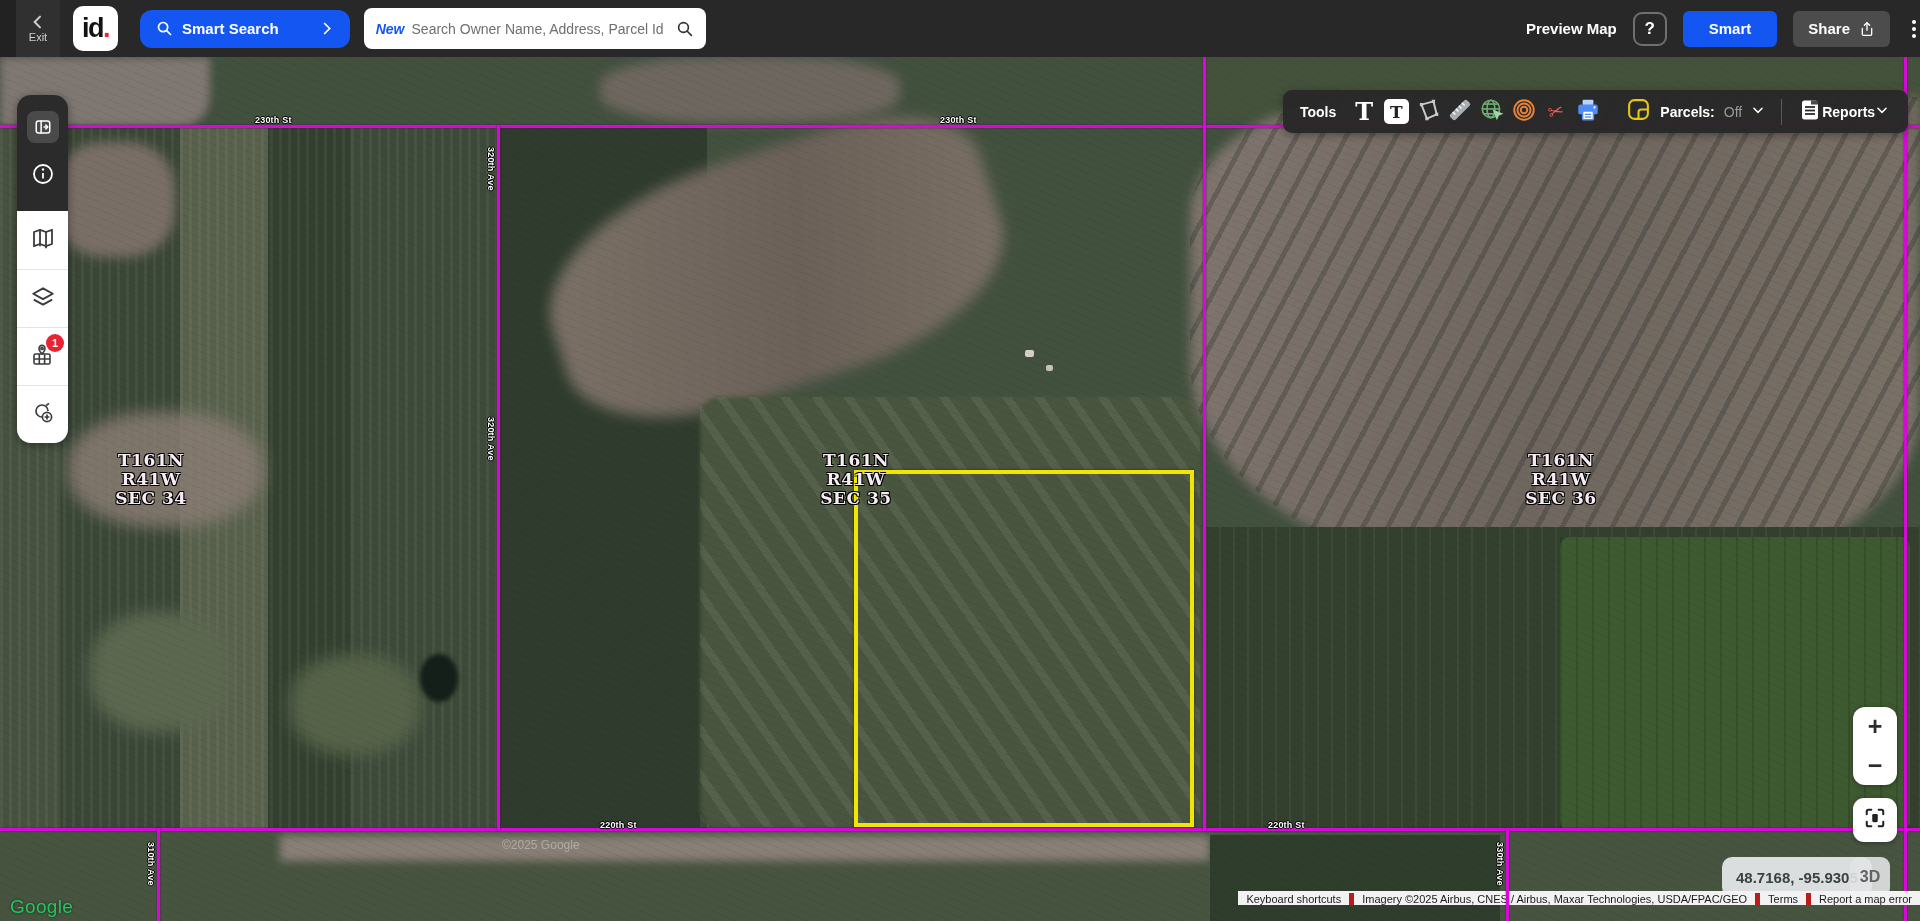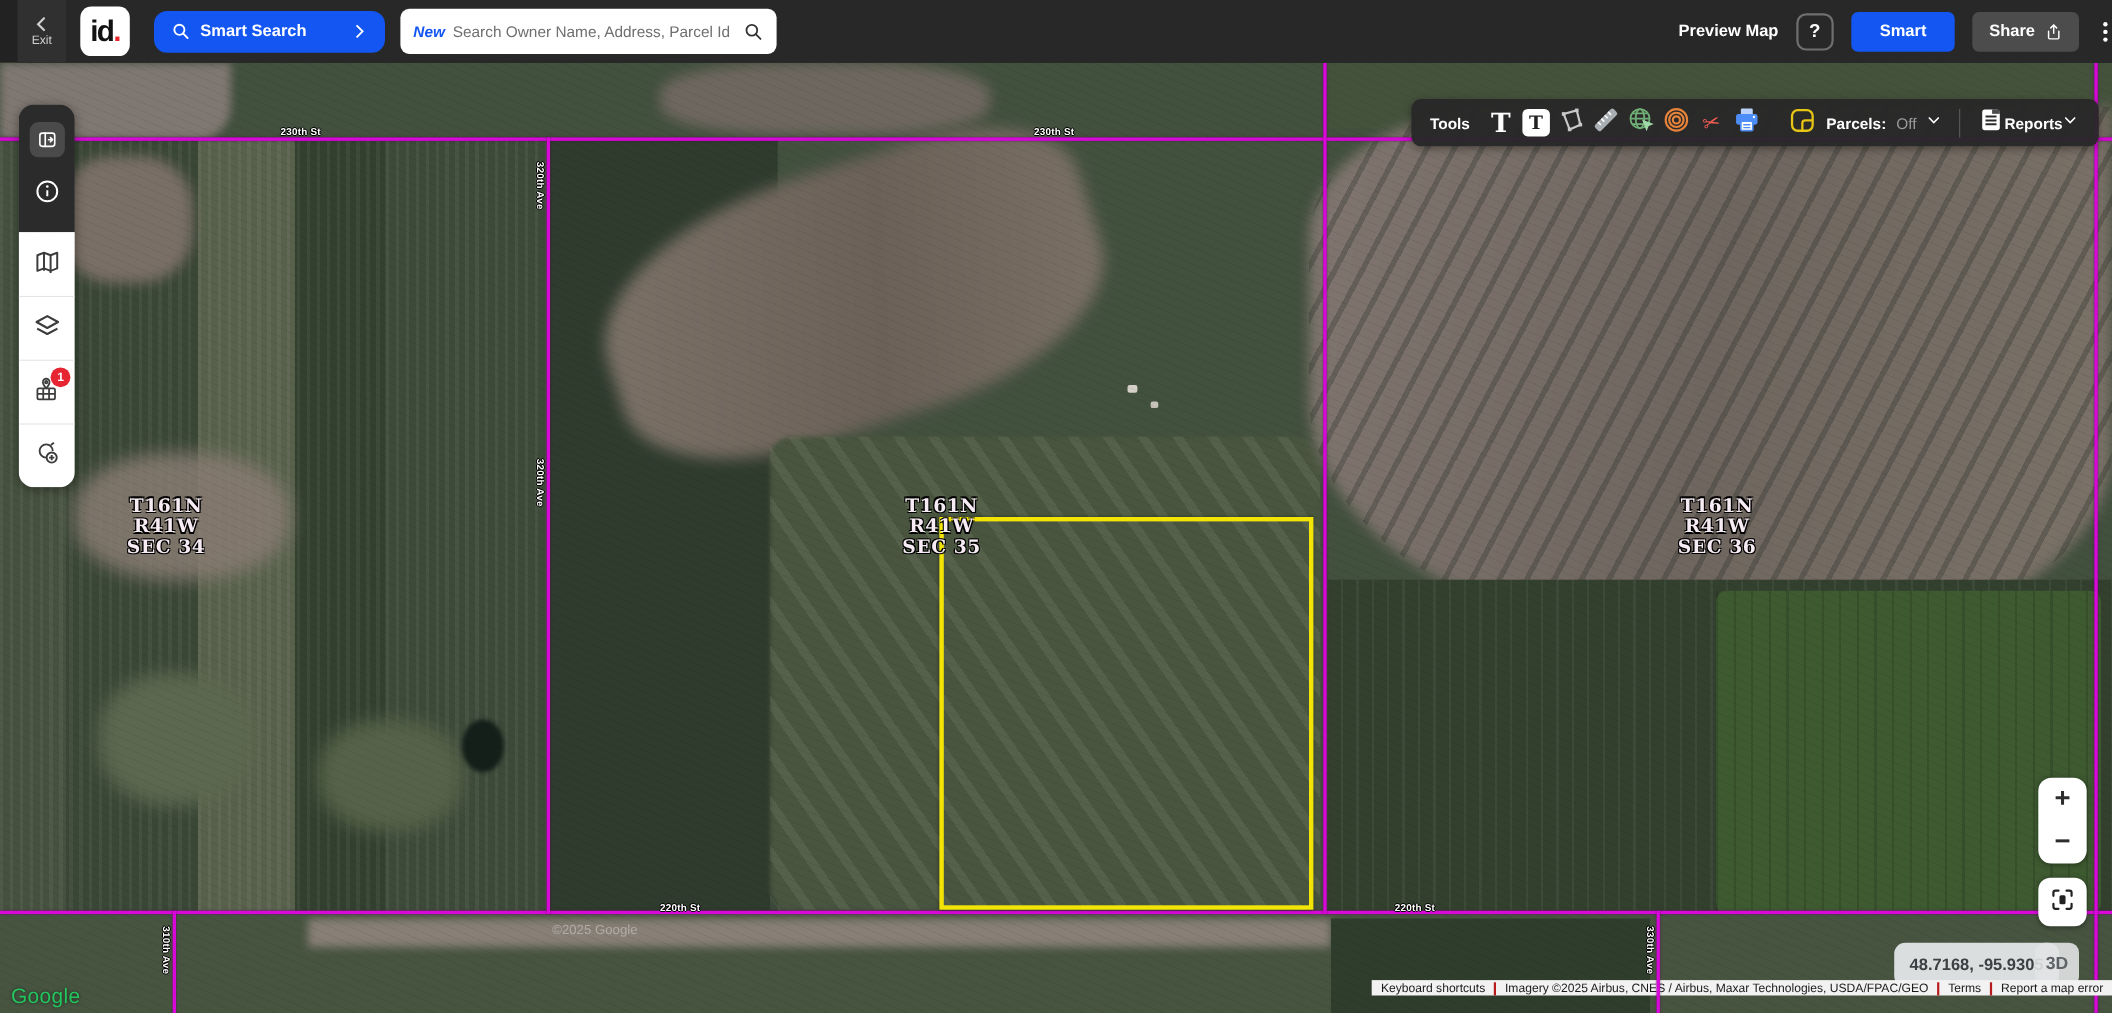--- a/index.html
+++ b/index.html
@@ -116,21 +116,21 @@
     color:#5f6368; cursor:pointer; }
 
   
   .google-logo { position:absolute; left:10px; bottom:3px; z-index:30; color:#22c55e; font-size:19px;
     letter-spacing:.3px; text-shadow:0 0 3px rgba(0,0,0,.6); }
   .watermark { position:absolute; left:502px; top:781px; z-index:14;
     color:rgba(255,255,255,.35); font-size:12px; }
   .attribution { position:absolute; right:0; bottom:16px; height:14px; z-index:35;
     background:#f2f2f2; display:flex; align-items:flex-end; font-size:11px; color:#1a1a1a;margin-top:44px; }
   .attribution div { padding:0 8px; white-space:nowrap; }
-  .attribution div + div { border-left:2px solid #b91c1c; }
+  .attribution div + div { border-left:5px solid #b91c1c; }
   .attribution .lnk { cursor:pointer; }
   .road.over { z-index:40; }
 </style>
 </head>
 <body>
 
 <div class="map">
 
   <div class="patch" style="left:0;top:0;width:210px;height:70px;background:#7f7771;border-radius:0 0 30px 0;filter:blur(4px);"></div>
   <div class="patch" style="left:600px;top:0;width:300px;height:66px;background:#6e675f;border-radius:40%;filter:blur(6px);"></div>

